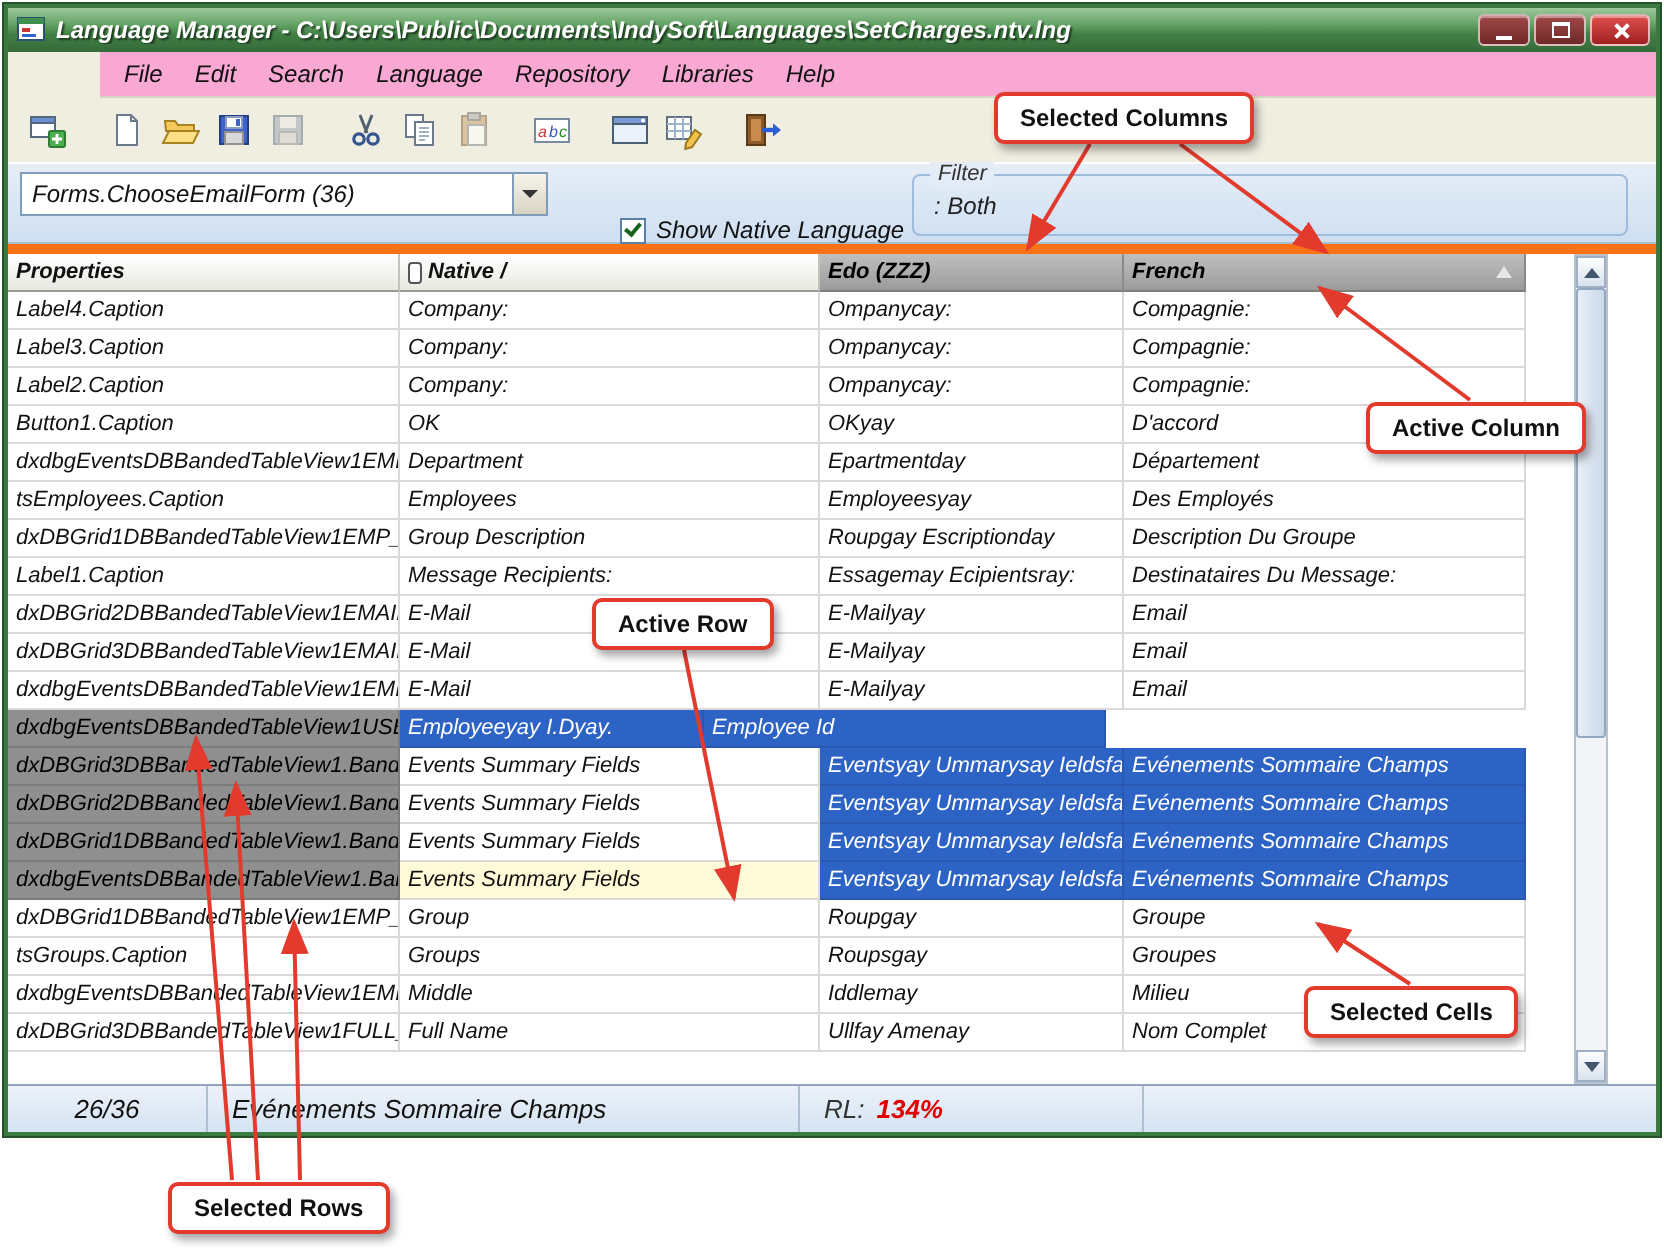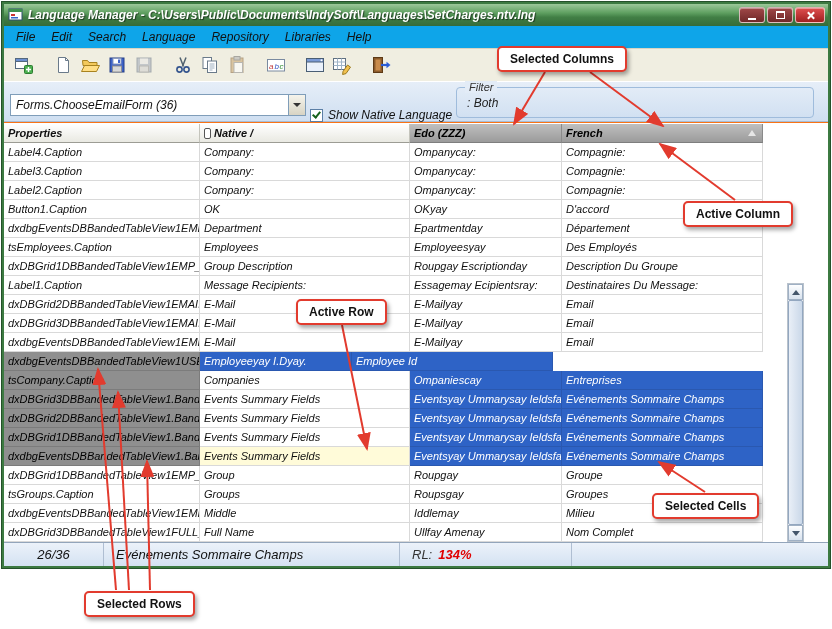--- a/index.html
+++ b/index.html
@@ -38,36 +38,36 @@
   .g-close { position:relative; width:9px; height:9px; }
   .g-close::before,.g-close::after {
     content:""; position:absolute; left:4px; top:0; width:2px; height:9px; background:#fff;
   }
   .g-close::before { transform:rotate(45deg); }
   .g-close::after  { transform:rotate(-45deg); }
 
   
   .menubar {
     height:23px; flex:0 0 auto; display:flex; align-items:center; padding:0 4px;
-    background:#0ea5e9; border-bottom:1px solid #D8D4C2;
+    background:#f9a8d4; border-bottom:1px solid #D8D4C2;margin-left:46px;
   }
   .menu-item { font-size:12px; color:#111; padding:3px 8px; cursor:default; }
 
   .toolbar { height:32px; flex:0 0 auto; display:flex; align-items:center; padding:0 6px; background:#F0EEE1; }
   .tbtn { width:27px; height:26px; display:flex; align-items:center; justify-content:center; }
   .tgap { margin-left:12px; }
 
   
   .ctrlpanel {
     height:41px; flex:0 0 auto; position:relative;
     background:linear-gradient(#E6EEF8,#CFDFF1);
     border-top:1px solid #ffffff; border-bottom:1px solid #A8BCD4;
   }
   .combo {
-    position:absolute; left:6px; top:12px; width:296px; height:22px;
+    position:absolute; left:6px; top:4px; width:264px; height:22px;
     background:#fff; border:1px solid #7F9DB9; display:flex;
   }
   .combo-text { flex:1; font-size:12px; padding:3px 0 0 5px; white-space:nowrap; overflow:hidden; color:#111; }
   .combo-btn {
     width:17px; border-left:1px solid #7F9DB9; display:flex; align-items:center;
     justify-content:center; background:linear-gradient(#F6F4EC,#D8D4C4);
   }
   .tri-down { width:0; height:0; border-left:4px solid transparent; border-right:4px solid transparent; border-top:4px solid #333; }
 
   .checkrow { position:absolute; left:306px; top:12px; display:flex; align-items:center; gap:5px;margin-top:14px; }
@@ -76,21 +76,21 @@
     position:absolute; left:2.5px; top:0.5px; width:5px; height:8px;
     border-right:2px solid #17631C; border-bottom:2px solid #17631C; transform:rotate(40deg);
   }
   .cb-label { font-size:12px; color:#111; }
 
   .filterbox { position:absolute; left:452px; top:5px; right:14px; height:31px; border:1px solid #9FBCDC; border-radius:4px; }
   .filter-label { position:absolute; left:8px; top:-7px; font-size:11px; color:#333; background:#E3ECF7; padding:0 4px; }
   .filter-value { position:absolute; left:10px; top:8px; font-size:12px; color:#222; }
 
   
-  .gridarea { flex:1 1 auto; display:flex; background:#fff; border-top:1px solid #f97316; overflow:hidden;align-items:flex-end; }
+  .gridarea { flex:1 1 auto; display:flex; background:#fff; border-top:5px solid #f97316; overflow:hidden; }
   .grid { width:783px; flex:0 0 auto; display:flex; flex-direction:column; }
   .grid-header { display:flex; height:19px; flex:0 0 auto; }
   .hcell {
     height:19px; display:flex; align-items:center; gap:3px; padding:0 3px 0 4px;
     font-size:11px; font-weight:bold; white-space:nowrap; overflow:hidden;
   }
   .hl { background:linear-gradient(#FFFFFF,#E9E9E2); border-right:1px solid #C4C4BC; border-bottom:1px solid #9C9C94; color:#111; }
   .hd { background:linear-gradient(#BFBFBF,#9B9B9B); border-right:1px solid #8A8A8A; border-bottom:1px solid #7E7E7E; color:#000; }
   .hcell.prop { width:196px; } .hcell.native { width:210px; }
   .hcell.edo { width:152px; } .hcell.french { width:201px; position:relative; }
@@ -397,27 +397,20 @@
             <div class="cell french">Email</div>
             <div class="cell rfiller"></div>
           </div>
           <div class="grid-row">
             <div class="cell prop dark">dxdbgEventsDBBandedTableView1USEF</div>
             <div class="cell edo sel">Employeeyay I.Dyay.</div>
             <div class="cell french sel">Employee Id</div>
             <div class="cell rfiller"></div>
           </div>
           <div class="grid-row">
-            <div class="cell prop dark">tsCompany.Caption</div>
-            <div class="cell native">Companies</div>
-            <div class="cell edo sel">Ompaniescay</div>
-            <div class="cell french sel">Entreprises</div>
-            <div class="cell rfiller"></div>
-          </div>
-          <div class="grid-row">
             <div class="cell prop dark">dxDBGrid3DBBandedTableView1.Bands</div>
             <div class="cell native">Events Summary Fields</div>
             <div class="cell edo sel">Eventsyay Ummarysay Ieldsfa</div>
             <div class="cell french sel">Evénements Sommaire Champs</div>
             <div class="cell rfiller"></div>
           </div>
           <div class="grid-row">
             <div class="cell prop dark">dxDBGrid2DBBandedTableView1.Bands</div>
             <div class="cell native">Events Summary Fields</div>
             <div class="cell edo sel">Eventsyay Ummarysay Ieldsfa</div>

